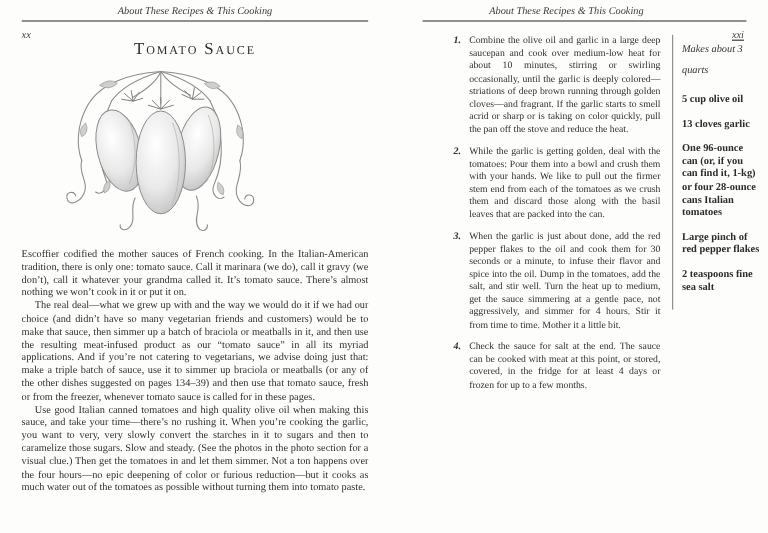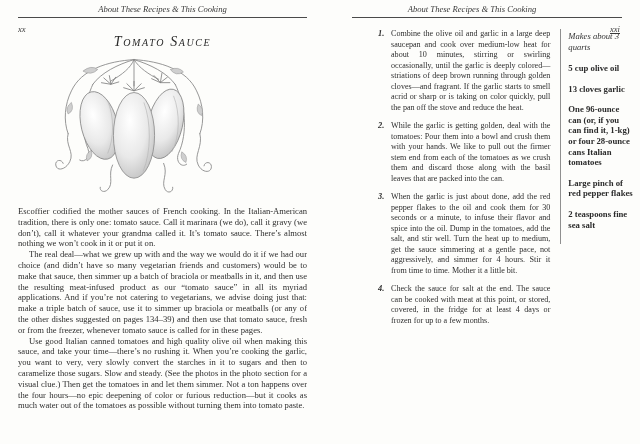--- a/index.html
+++ b/index.html
@@ -28,21 +28,20 @@
   .page-left .head-rule{width:289px;}
 
   .recipe-title{
     margin:16px 0 0 0;
     text-align:center;
     font-variant:small-caps;
     font-weight:normal;
     font-size:14px;
     letter-spacing:1.6px;
     color:#2b2b2b;
-    font-style:italic;
   }
   .illustration{display:block;margin:3px 0 0 24px;}
 
   .intro{margin-top:13px;}
   .intro p{
     margin:0;
     font-size:8.6px;
     line-height:10.8px;
     text-align:justify;
     color:#2e2e2e;
@@ -63,21 +62,21 @@
     text-align:justify;color:#2e2e2e;
   }
   .sidebar{
     margin-left:10px;
     border-left:1px solid #8f8f8f;
     padding:2px 0 14px 7px;
     width:72px;
     align-self:flex-start;
   }
   .yield{
-    font-style:italic;font-size:8.6px;line-height:11px;
+    font-style:italic;font-size:8.6px;line-height:18px;
     color:#333;margin-bottom:10px;
   }
   .ingredient{
     font-weight:bold;font-size:8.7px;line-height:10.6px;
     color:#2b2b2b;margin-bottom:10px;
   }
   .ingredient:last-child{margin-bottom:0;}
 </style>
 </head>
 <body>

